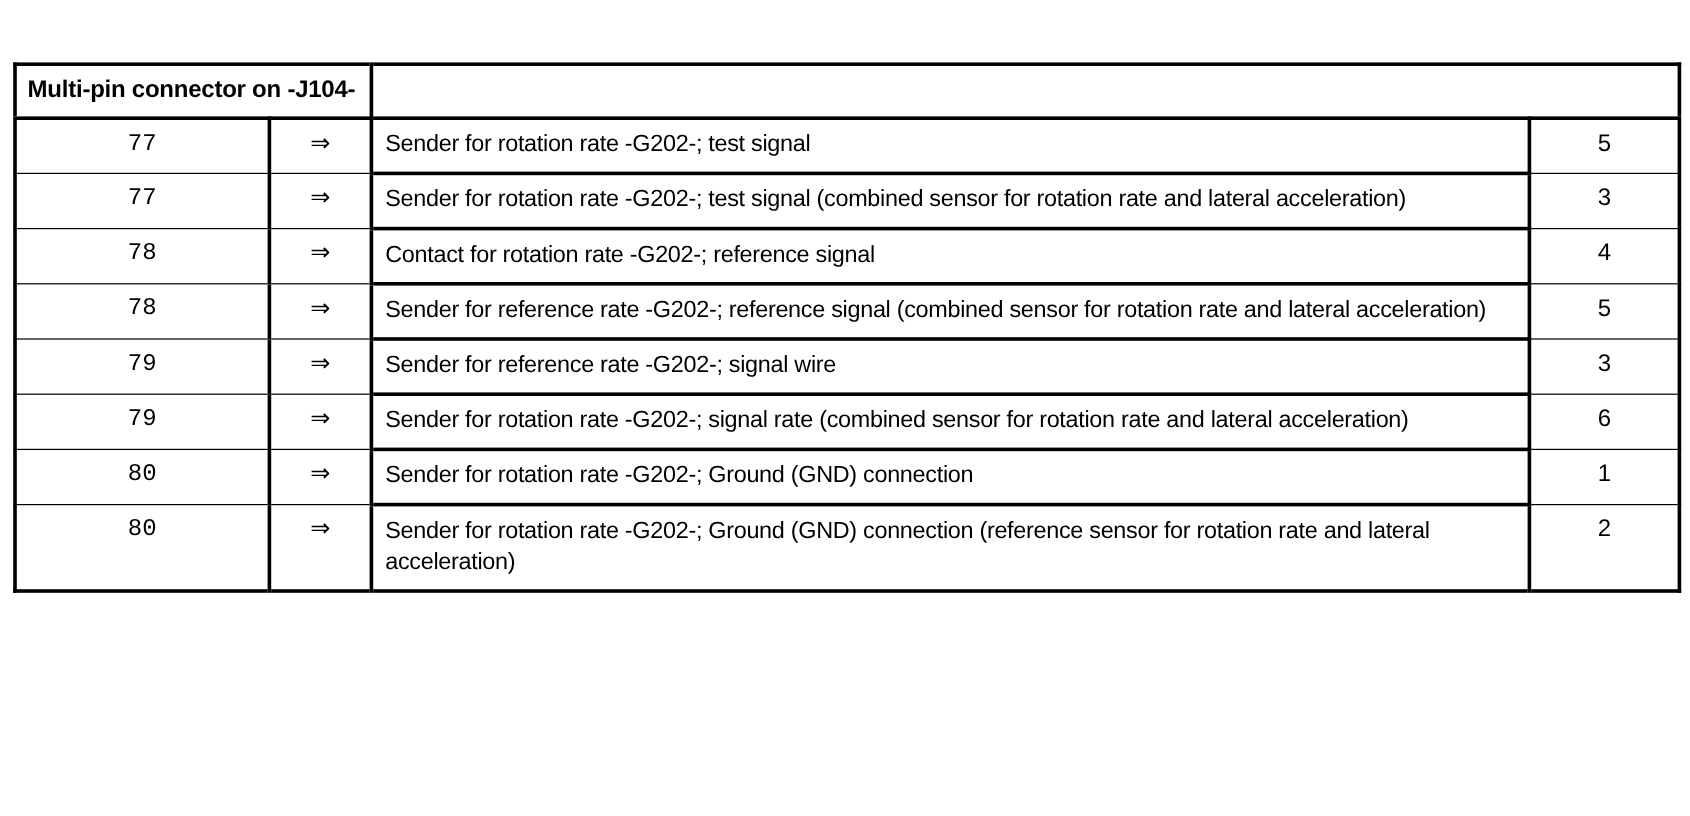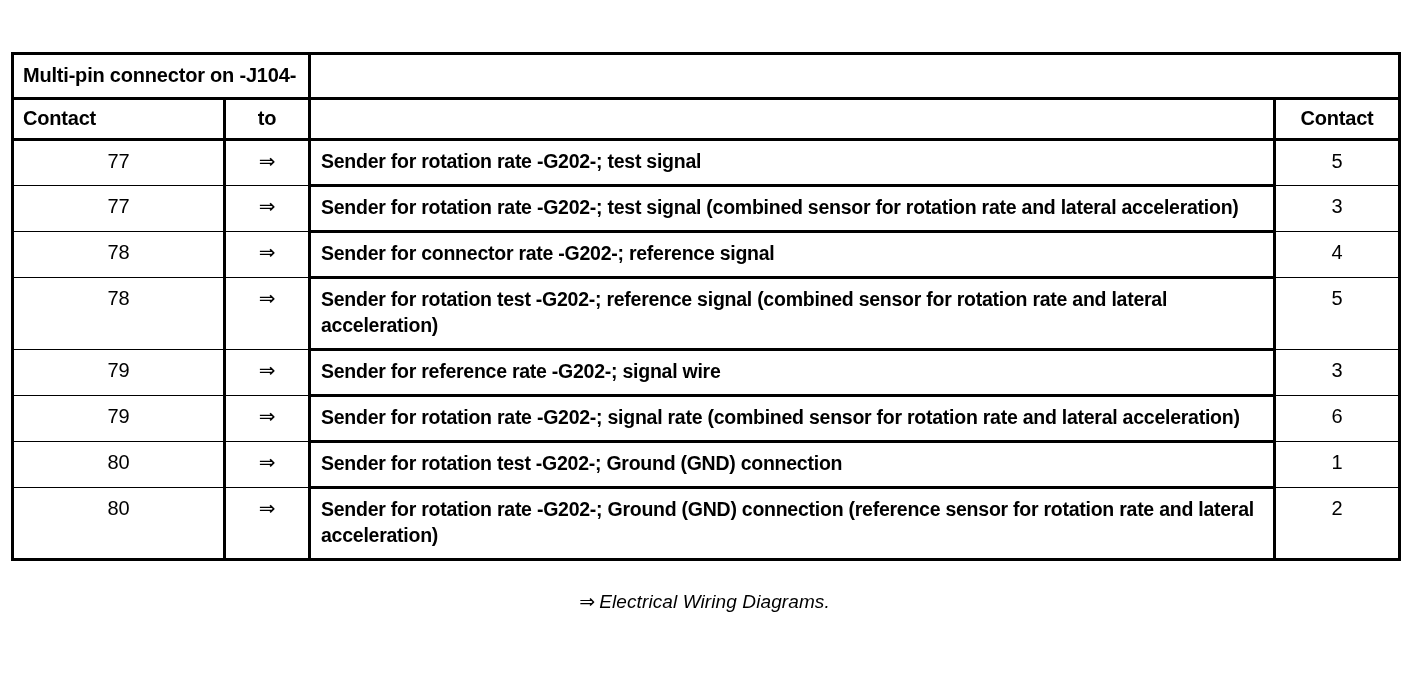--- a/index.html
+++ b/index.html
@@ -88,30 +88,31 @@
 
   
   td.cell-contact-left {
     text-align: center;
     font-size: 20px;
     font-weight: normal;
     padding: 9px 0 9px 0 !important;
     border-right: 3px solid #000 !important;
     border-top-width: 1px;
     border-bottom-width: 1px;
+    font-family: Liberation Mono, monospace;
   }
   td.cell-to {
     text-align: center;
     font-size: 21px;
     padding: 8px 0 9px 0 !important;
     border-right: 3px solid #000 !important;
   }
   td.cell-desc {
     font-size: 19.5px;
-    font-weight: bold;
+    font-weight: normal;
     line-height: 1.33;
     padding: 8px 10px 9px 10px !important;
     letter-spacing: -0.25px;
     border-right: 3px solid #000 !important;
     border-top: 3px solid #000 !important;
     border-bottom: 3px solid #000 !important;
   }
   td.cell-contact-right {
     text-align: center;
     font-size: 20px;
@@ -157,83 +158,74 @@
       <col class="c-desc">
       <col class="c-contact-right">
     </colgroup>
     <tbody>
 
       <tr>
         <td class="hdr-title" colspan="2">Multi-pin connector on -J104-</td>
         <td class="hdr-blank" colspan="2"></td>
       </tr>
 
-      <tr>
-        <td class="hdr-contact">Contact</td>
-        <td class="hdr-to">to</td>
-        <td class="hdr-desc-blank"></td>
-        <td class="hdr-right-blank" style="text-align:center;font-size:20px;font-weight:bold;padding:7px 0 8px 0;letter-spacing:-0.2px;">Contact</td>
-      </tr>
 
       <tr class="row-first">
         <td class="cell-contact-left">77</td>
         <td class="cell-to"><span class="arrow-glyph">⇒</span></td>
         <td class="cell-desc">Sender for rotation rate -G202-; test signal</td>
         <td class="cell-contact-right">5</td>
       </tr>
 
       <tr>
         <td class="cell-contact-left">77</td>
         <td class="cell-to"><span class="arrow-glyph">⇒</span></td>
         <td class="cell-desc">Sender for rotation rate -G202-; test signal (combined sensor for rotation rate and lateral acceleration)</td>
         <td class="cell-contact-right">3</td>
       </tr>
 
       <tr>
         <td class="cell-contact-left">78</td>
         <td class="cell-to"><span class="arrow-glyph">⇒</span></td>
-        <td class="cell-desc">Sender for connector rate -G202-; reference signal</td>
+        <td class="cell-desc">Contact for rotation rate -G202-; reference signal</td>
         <td class="cell-contact-right">4</td>
       </tr>
 
       <tr>
         <td class="cell-contact-left">78</td>
         <td class="cell-to"><span class="arrow-glyph">⇒</span></td>
-        <td class="cell-desc">Sender for rotation test -G202-; reference signal (combined sensor for rotation rate and lateral acceleration)</td>
+        <td class="cell-desc">Sender for reference rate -G202-; reference signal (combined sensor for rotation rate and lateral acceleration)</td>
         <td class="cell-contact-right">5</td>
       </tr>
 
       <tr>
         <td class="cell-contact-left">79</td>
         <td class="cell-to"><span class="arrow-glyph">⇒</span></td>
         <td class="cell-desc">Sender for reference rate -G202-; signal wire</td>
         <td class="cell-contact-right">3</td>
       </tr>
 
       <tr>
         <td class="cell-contact-left">79</td>
         <td class="cell-to"><span class="arrow-glyph">⇒</span></td>
         <td class="cell-desc">Sender for rotation rate -G202-; signal rate (combined sensor for rotation rate and lateral acceleration)</td>
         <td class="cell-contact-right">6</td>
       </tr>
 
       <tr>
         <td class="cell-contact-left">80</td>
         <td class="cell-to"><span class="arrow-glyph">⇒</span></td>
-        <td class="cell-desc">Sender for rotation test -G202-; Ground (GND) connection</td>
+        <td class="cell-desc">Sender for rotation rate -G202-; Ground (GND) connection</td>
         <td class="cell-contact-right">1</td>
       </tr>
 
       <tr class="row-last">
         <td class="cell-contact-left">80</td>
         <td class="cell-to"><span class="arrow-glyph">⇒</span></td>
         <td class="cell-desc">Sender for rotation rate -G202-; Ground (GND) connection (reference sensor for rotation rate and lateral acceleration)</td>
         <td class="cell-contact-right">2</td>
       </tr>
 
     </tbody>
   </table>
 
-  <div class="footnote">
-    <span class="fn-arrow">⇒</span><span>Electrical Wiring Diagrams.</span>
-  </div>
 
 </div>
 
 </body></html>

